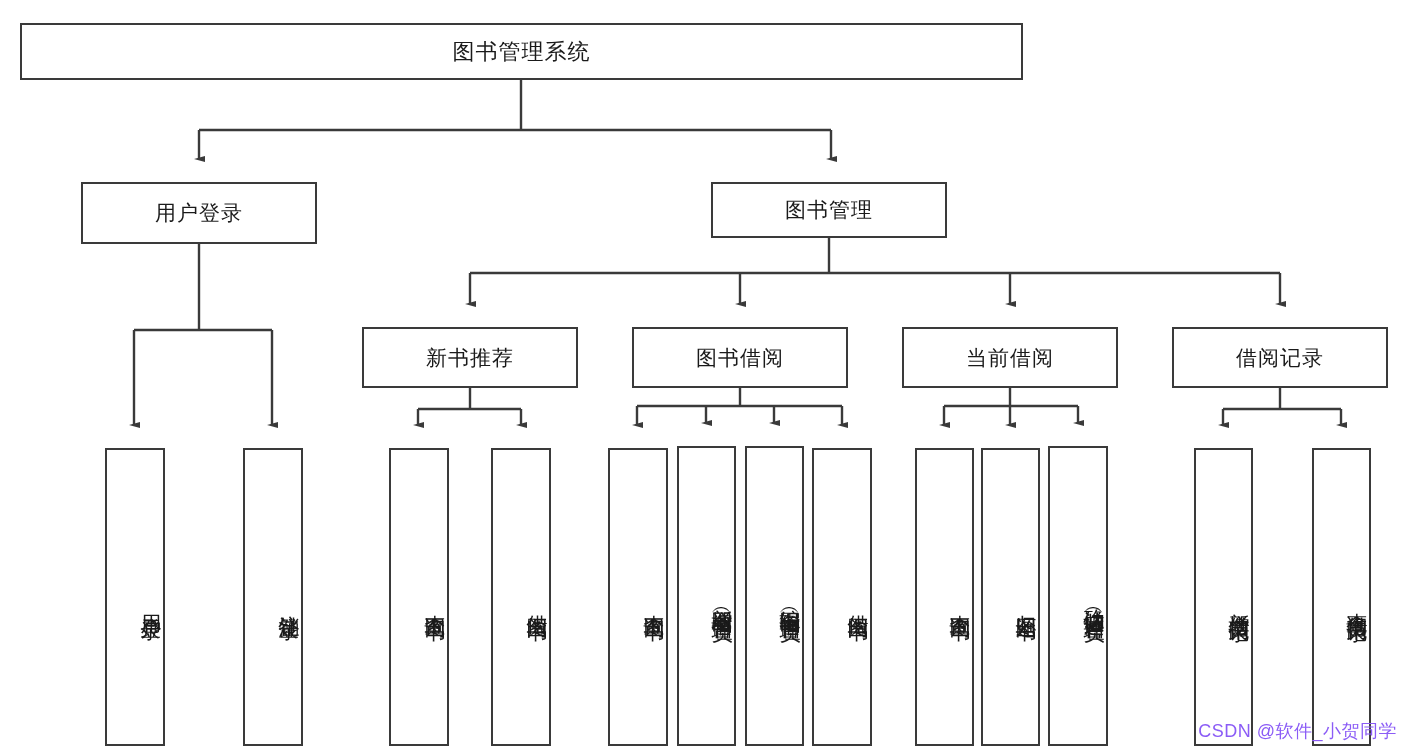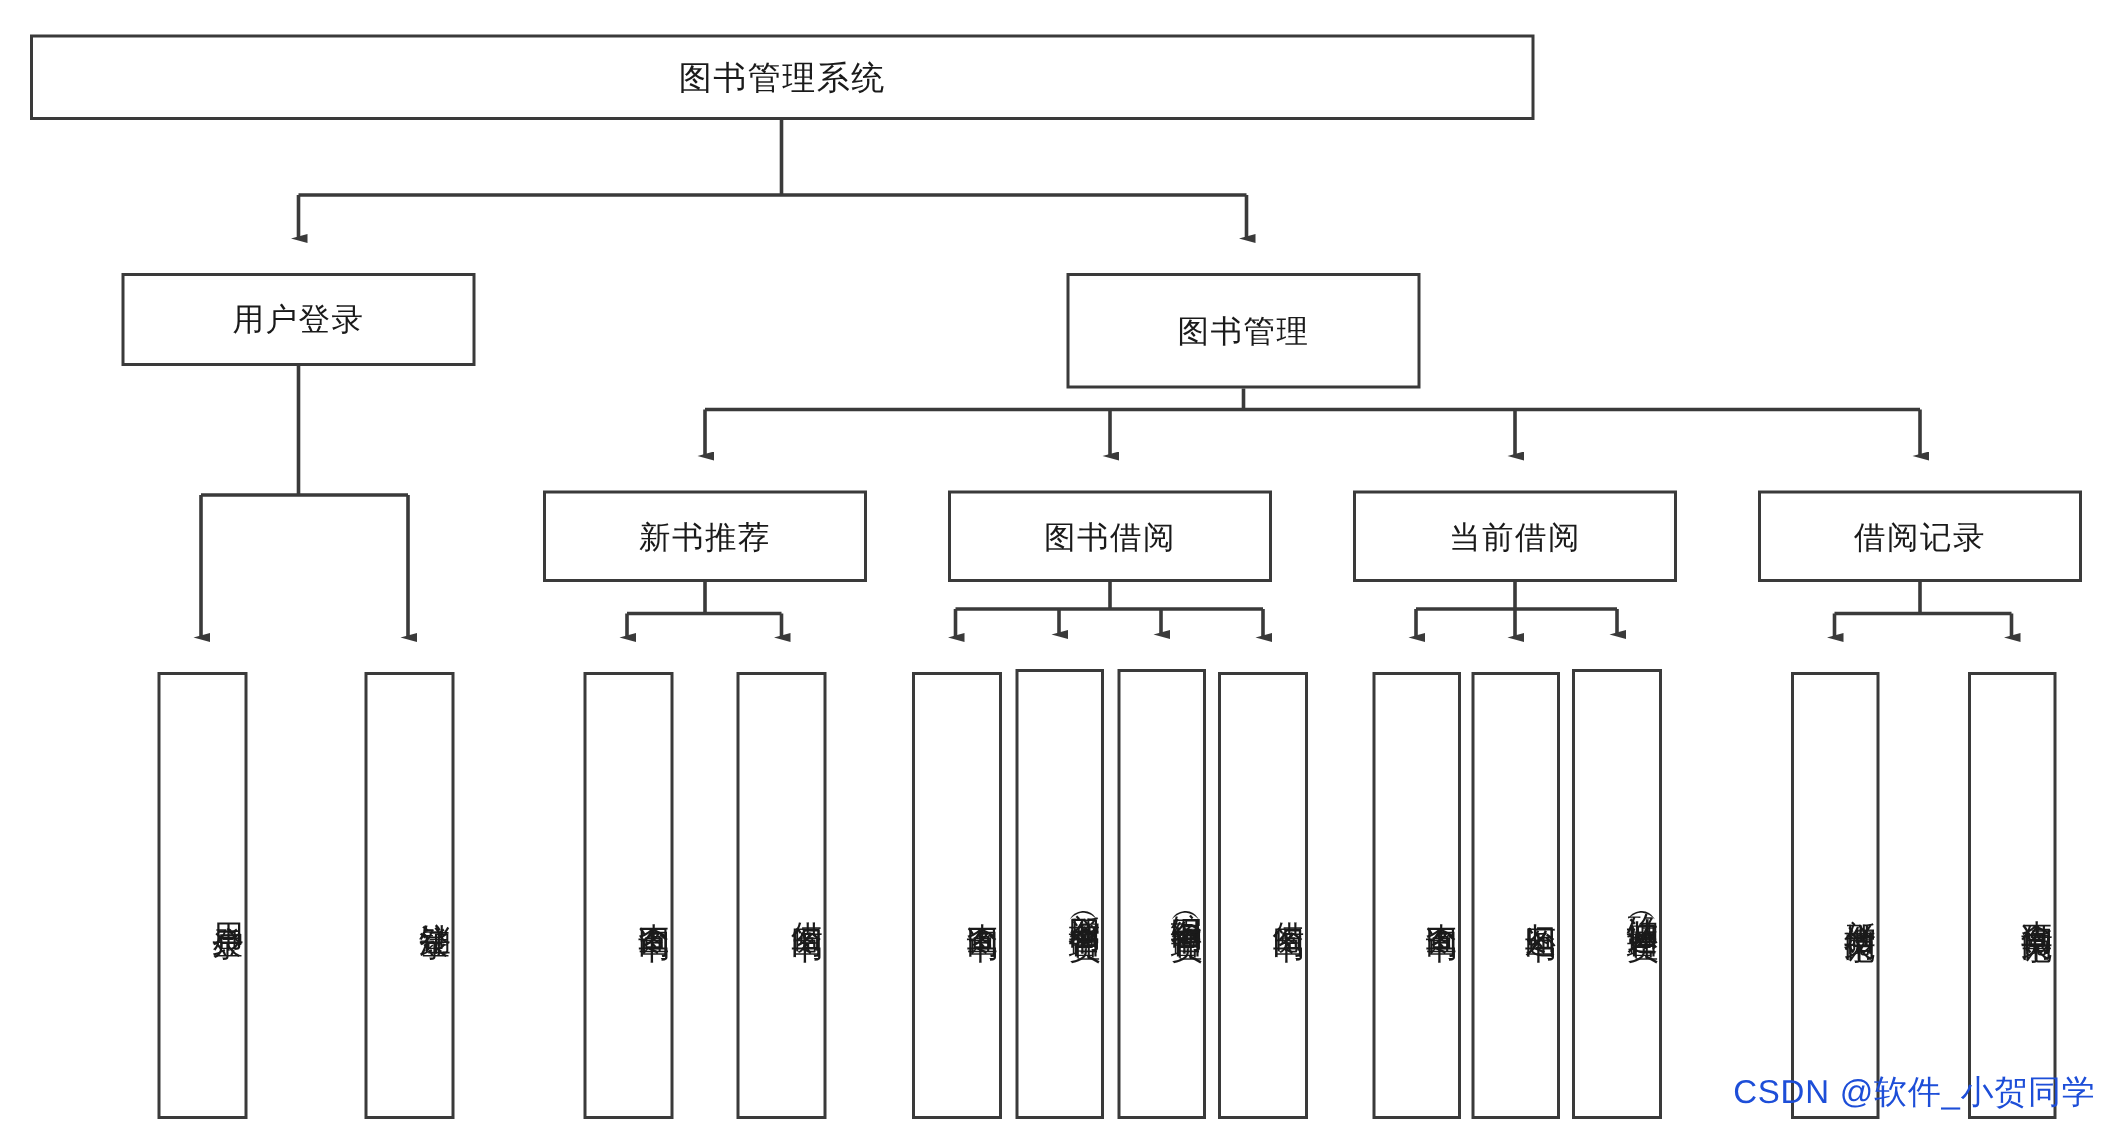--- a/index.html
+++ b/index.html
@@ -49,22 +49,22 @@
     align-items: flex-start;
     justify-content: center;
   }
   .node.root {
     font-size: 22px;
   }
   .watermark {
     position: absolute;
     right: 8px;
     bottom: 4px;
-    font-size: 22px;
-    color: #1d4ed8;
+    font-size: 18px;
+    color: #8b5cf6;
     letter-spacing: 0.5px;
     z-index: 3;
     white-space: nowrap;
   }
 </style>
 </head>
 <body>
 
 <div id="canvas">
 
@@ -114,21 +114,21 @@
       <path d="M1280,376 L1280,409"></path>
       <path d="M1223,409 L1341,409"></path>
       <path d="M1223,409 L1223,425" marker-end="url(#arw)"></path>
       <path d="M1341,409 L1341,425" marker-end="url(#arw)"></path>
     </g>
   </svg>
 
   <div class="node root" style="left:20px; top:11px; width:1003px; height:57px;">图书管理系统</div>
 
   <div class="node" style="left:81px; top:170px; width:236px; height:62px;">用户登录</div>
-  <div class="node" style="left:711px; top:170px; width:236px; height:77px;">图书管理</div>
+  <div class="node" style="left:711px; top:170px; width:236px; height:56px;">图书管理</div>
 
   <div class="node" style="left:362px; top:315px; width:216px; height:61px;">新书推荐</div>
   <div class="node" style="left:632px; top:315px; width:216px; height:61px;">图书借阅</div>
   <div class="node" style="left:1172px; top:315px; width:216px; height:61px;">借阅记录</div>
   <div class="node" style="left:902px; top:315px; width:216px; height:61px;">当前借阅</div>
 
   <div class="node leaf" style="left:105px; top:436px; width:60px; height:298px;">用户登录</div>
   <div class="node leaf" style="left:243px; top:436px; width:60px; height:298px;">注销登录</div>
 
   <div class="node leaf" style="left:389px; top:436px; width:60px; height:298px;">查询图书</div>

